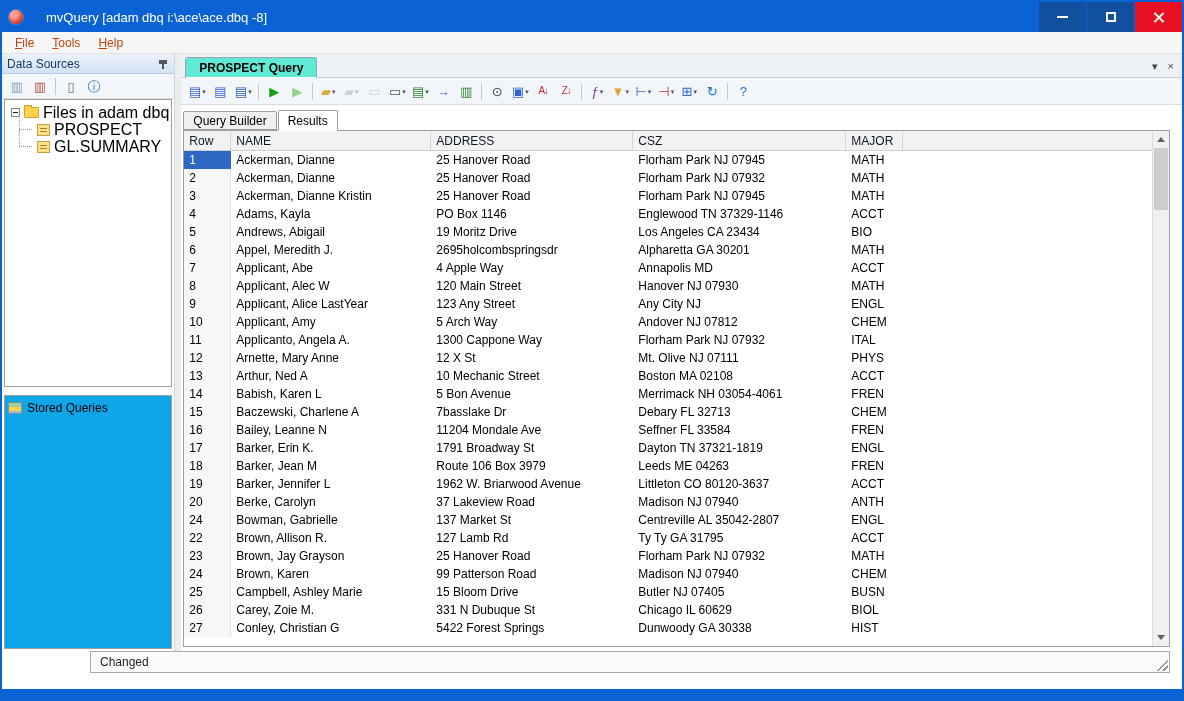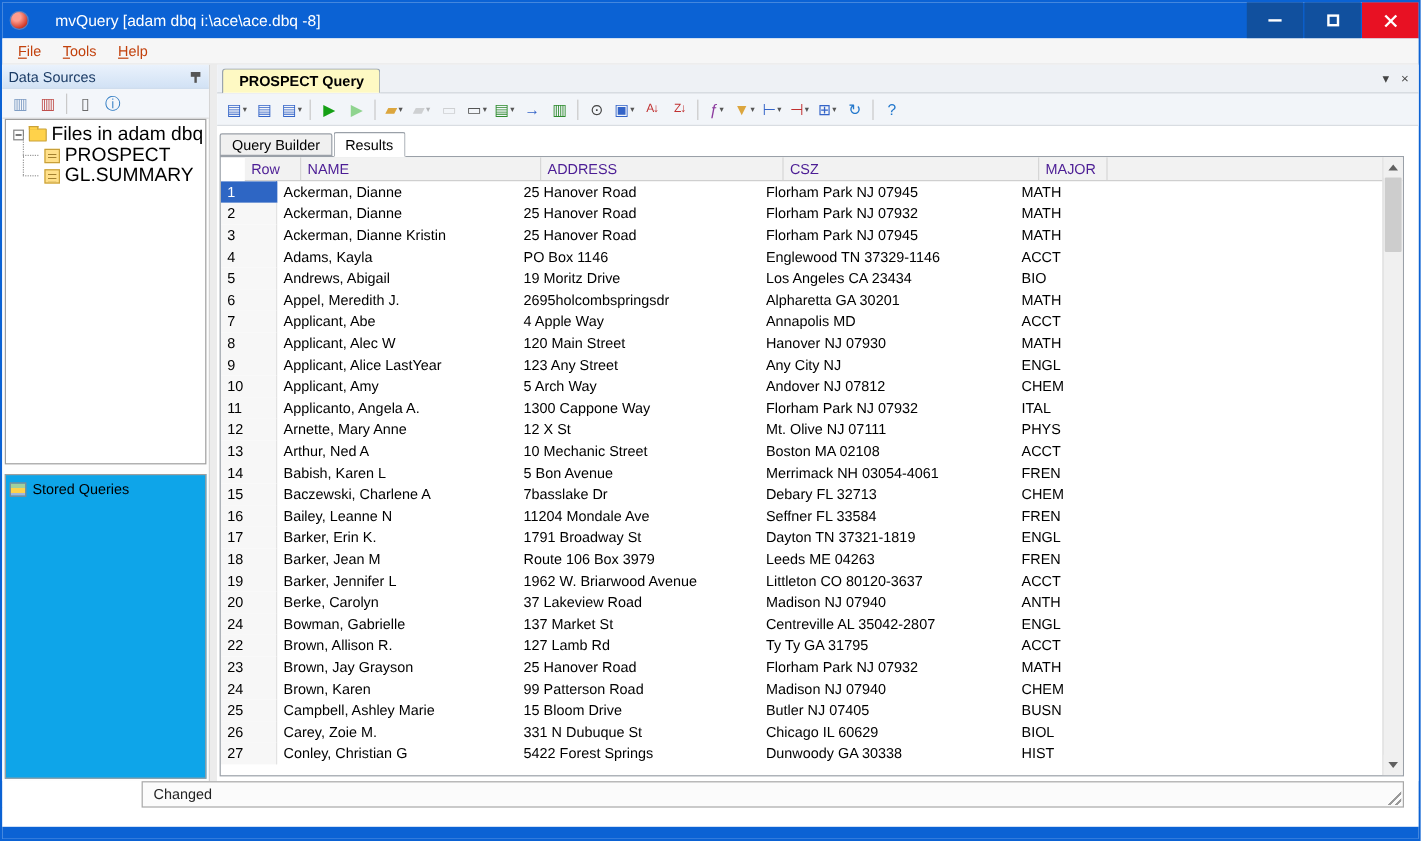--- a/index.html
+++ b/index.html
@@ -69,21 +69,21 @@
   .stored-row { display:flex; align-items:center; gap:5px; height:17px; }
   .sq-icon { width:14px; height:12px; border:1px solid #8a8a8a; flex:0 0 14px;
              background:linear-gradient(#9fd09f 0 4px, #ffd24a 4px 8px, #9fb8e0 8px 12px); }
 
   .splitter { flex:0 0 6px; background:#ececec; cursor:col-resize; }
 
   
   .main-area { flex:1 1 auto; display:flex; flex-direction:column; min-width:0; background:#fff; }
   .doc-tabstrip { flex:0 0 24px; background:#eef1f5; border-bottom:1px solid #c8cdd4;
                   display:flex; align-items:flex-end; padding:2px 8px 0 4px; }
-  .doc-tab { height:21px; background:#fef9c3; border:1px solid #9aa4b0; border-bottom:1px solid #fff;
+  .doc-tab { height:21px; background:#5eead4; border:1px solid #9aa4b0; border-bottom:1px solid #fff;
              border-radius:3px 3px 0 0; display:flex; align-items:center; padding:0 13px;
              font-size:12px; font-weight:bold; margin-bottom:-1px; position:relative; z-index:2; }
   .tabstrip-buttons { margin-left:auto; display:flex; gap:10px; align-items:center;
                       padding-bottom:5px; color:#444; font-size:11px; }
   .ts-btn { cursor:default; line-height:1; }
 
   .main-toolbar { flex:0 0 27px; background:#f2f5f9; border-bottom:1px solid #d9dde2;
                   display:flex; align-items:center; padding:0 5px; gap:1px; }
   .tb-btn { min-width:22px; height:21px; background:transparent; border:1px solid transparent;
             display:flex; align-items:center; justify-content:center; gap:1px; padding:0 1px;
@@ -97,21 +97,21 @@
   .view-tabs { flex:0 0 23px; display:flex; align-items:flex-end; padding-left:2px; margin-top:2px; }
   .view-tab { height:19px; display:flex; align-items:center; padding:0 9px; font-size:12px;
               border:1px solid #9aa0a8; background:#f0f0f0; border-radius:2px 2px 0 0;
               margin-right:1px; cursor:default; }
   .view-tab.active { background:#fff; height:21px; border-bottom:1px solid #fff;
               margin-bottom:-1px; position:relative; z-index:3; }
 
   .grid-wrap { flex:1 1 auto; margin:0 12px 4px 2px; border:1px solid #9aa0a8; position:relative;
                display:flex; flex-direction:column; min-height:0; overflow:hidden; background:#fff; }
   .grid-header { flex:0 0 20px; display:flex; background:#f2f2f2; border-bottom:1px solid #cfcfcf;
-                 font-size:12px; color:#4c1d95; padding-right:7px;margin-left:20px; }
+                 font-size:12px; color:#0f172a; padding-right:7px; }
   .hcell { display:flex; align-items:center; padding:0 5px; border-right:1px solid #d6d6d6;
            overflow:hidden; white-space:nowrap; }
   .grid-body { flex:1 1 auto; overflow:hidden; padding-right:17px; }
   .grid-row { display:flex; height:18px; font-size:12px; }
   .cell { padding:0 5px; overflow:hidden; white-space:nowrap; display:flex; align-items:center; color:#000; }
   .col-row     { width:47px;  flex:0 0 47px; }
   .col-name    { width:200px; flex:0 0 200px; }
   .col-address { width:202px; flex:0 0 202px; }
   .col-csz     { width:213px; flex:0 0 213px; }
   .col-major   { width:57px;  flex:0 0 57px; }
@@ -121,21 +121,21 @@
 
   .vscrollbar { position:absolute; right:0; top:0; bottom:0; width:17px; background:#f0f0f0;
                 border-left:1px solid #dcdcdc; display:flex; flex-direction:column; }
   .sb-btn { flex:0 0 17px; display:flex; align-items:center; justify-content:center; background:#f0f0f0; }
   .sb-btn.down { margin-top:auto; }
   .tri-up   { width:0; height:0; border-left:4px solid transparent; border-right:4px solid transparent; border-bottom:5px solid #606060; }
   .tri-down { width:0; height:0; border-left:4px solid transparent; border-right:4px solid transparent; border-top:5px solid #606060; }
   .sb-thumb { flex:0 0 62px; background:#cdcdcd; margin:0 1px; border-radius:1px; }
 
   
-  .status-row { flex:0 0 22px; display:flex; background:#fff; padding-left:116px; padding-right:12px;justify-content:flex-end; }
+  .status-row { flex:0 0 22px; display:flex; background:#fff; padding-left:88px; padding-right:12px;justify-content:flex-end; }
   .statusbar { flex:1; border:1px solid #a8a8a8; background:#fbfbfb; display:flex; align-items:center;
                font-size:12px; color:#222; padding-left:9px; position:relative; }
   .resize-grip { position:absolute; right:1px; bottom:1px; width:13px; height:13px;
                  clip-path:polygon(100% 0, 100% 100%, 0 100%);
                  background:repeating-linear-gradient(135deg,#fbfbfb 0 2px,#9a9a9a 2px 4px); }
   .gap-row { flex:0 0 16px; background:#fff; }
   .bottom-strip { flex:0 0 10px; background:var(--accent,#0b62d4); }
 </style>
 </head>
 <body>

